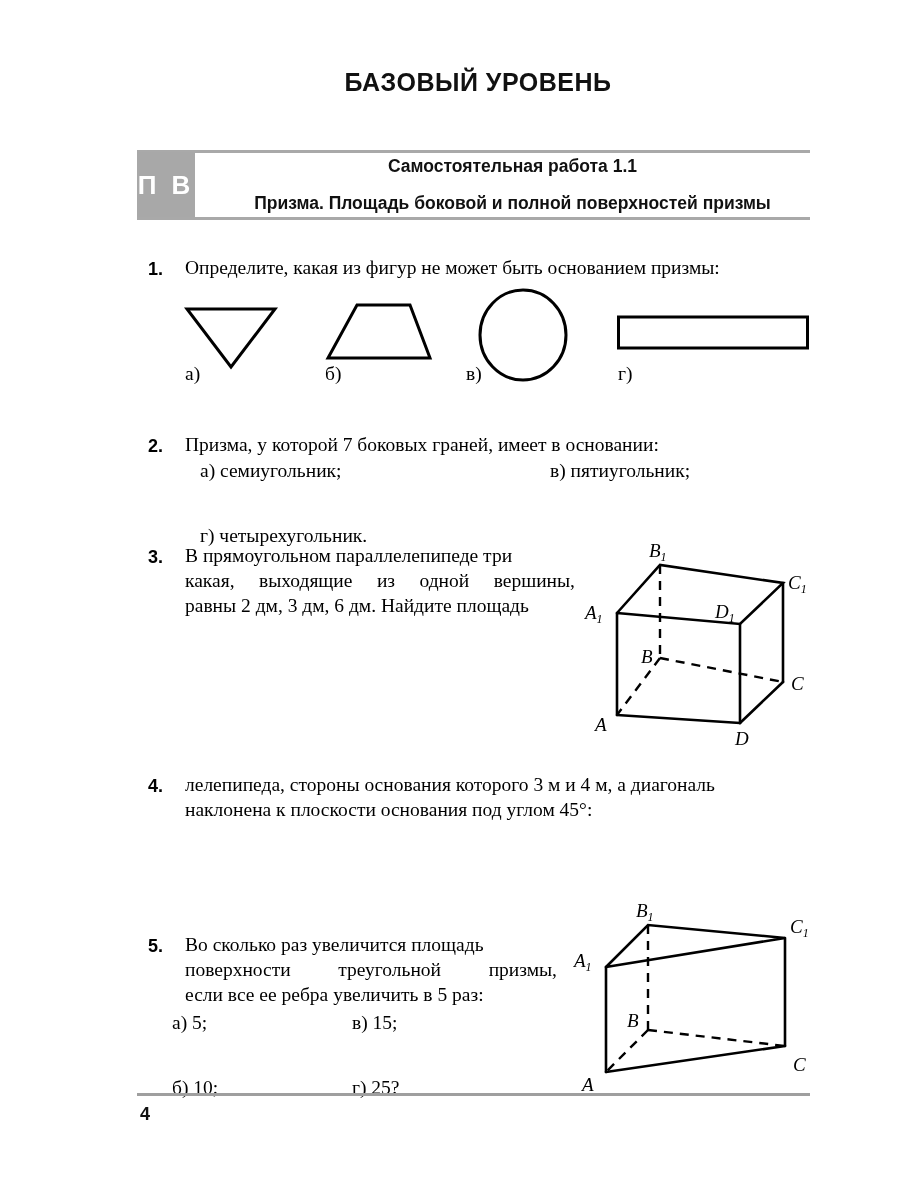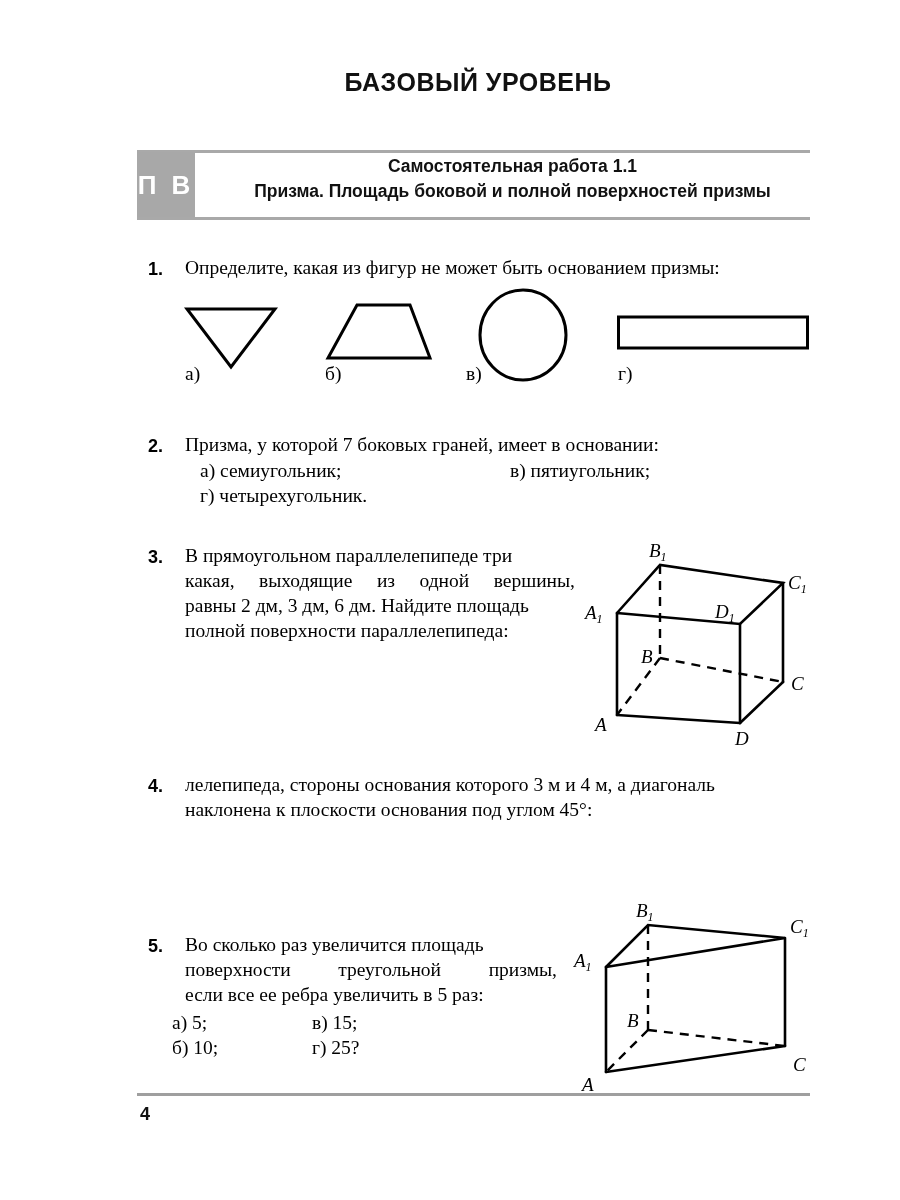--- a/index.html
+++ b/index.html
@@ -79,21 +79,21 @@
 
   .band-titles {
     position: absolute;
     left: 78px;
     top: 4px;
     width: 595px;
     height: 62px;
     display: flex;
     flex-direction: column;
     align-items: center;
-    justify-content: flex-start;
+    justify-content: space-between;
   }
   .band-line1,
   .band-line2 {
     font-family: "Liberation Sans", sans-serif;
     font-weight: bold;
     font-size: 17.5px;
     color: #111;
     line-height: 1.45;
     white-space: nowrap;
   }
@@ -128,20 +128,21 @@
     line-height: 0;
   }
 
   
   .opts {
     position: absolute;
     display: grid;
     grid-template-columns: auto auto;
     column-gap: 0;
     row-gap: 0;
+    gap: 40px;
   }
   .opt {
     font-size: 19.5px;
     line-height: 25px;
     white-space: nowrap;
   }
 
   
   .fig-label {
     position: absolute;
@@ -228,21 +229,20 @@
     <div class="opt">в) пятиугольник;</div>
     <div class="opt">г) четырехугольник.</div>
   </div>
 
   <div class="q" style="left:137px; top:543px; width:430px;">
     <span class="q-num" style="left:0; top:2px;">3.</span>
     <div class="q-body" style="top:0; width:390px;">
       <div class="q-line">В прямоугольном параллелепипеде три</div>
       <div class="q-just">какая, выходящие из одной вершины,</div>
       <div class="q-line">равны 2 дм, 3 дм, 6 дм. Найдите площадь</div>
-      <div class="q-line">полной поверхности параллелепипеда:</div>
     </div>
   </div>
 
   <svg class="fig-svg" style="left:575px; top:535px;" width="260" height="215" viewBox="0 0 260 215">
 
     <g fill="none" stroke="#000000" stroke-width="2.6" stroke-linecap="round" stroke-linejoin="miter">
 
       <polyline points="42,78 85,30 208,48 165,89 42,78"></polyline>
 
       <line x1="42" y1="78" x2="42" y2="180"></line>

